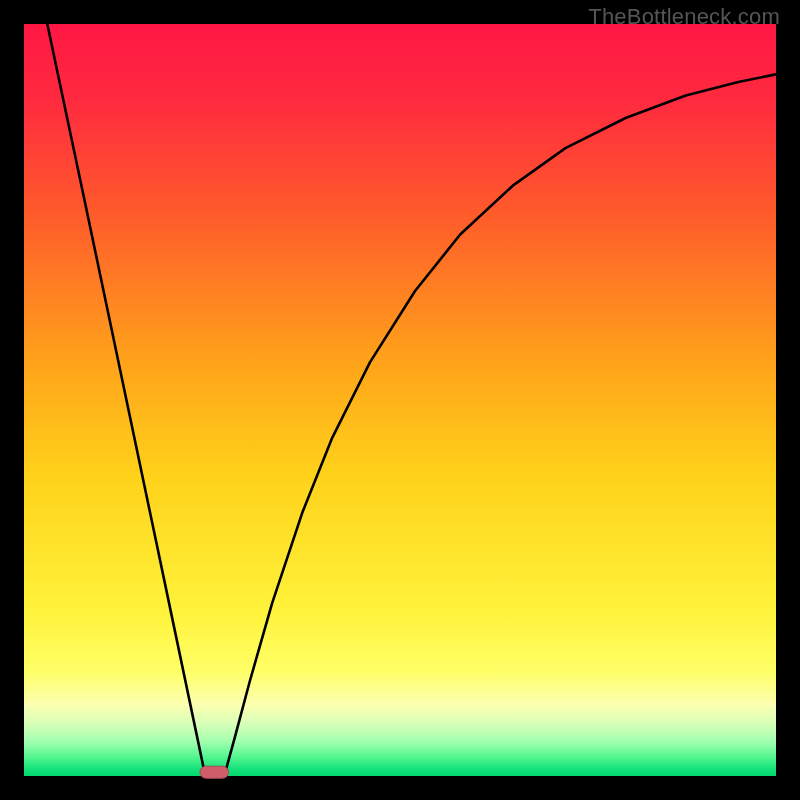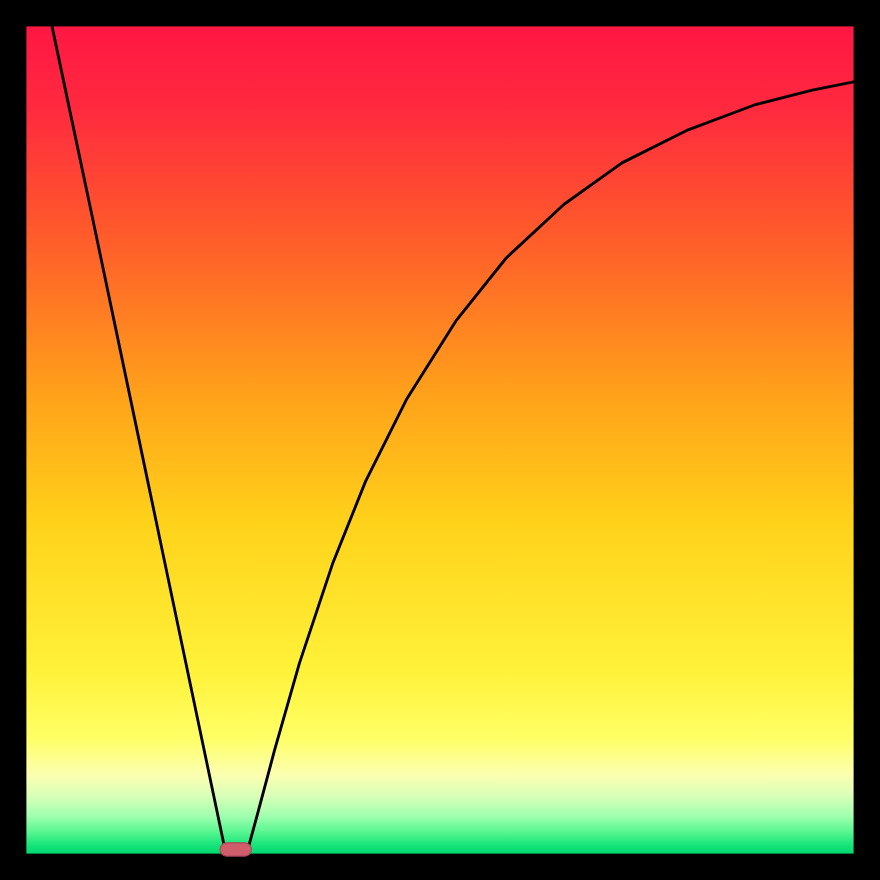--- a/index.html
+++ b/index.html
@@ -27,20 +27,21 @@
     z-index: 30;
   }
   svg {
     display: block;
   }
 </style>
 </head>
 <body>
 
 <div class="wrap">
+  <div class="watermark">TheBottleneck.com</div>
 
   <svg id="chart-svg" width="800" height="800" viewBox="0 0 800 800">
     <defs>
       <linearGradient id="bg-grad" x1="0" y1="0" x2="0" y2="1">
           <stop offset="0%" stop-color="#ff1744"></stop>
           <stop offset="10%" stop-color="#ff2a3f"></stop>
           <stop offset="25%" stop-color="#ff5a2b"></stop>
           <stop offset="45%" stop-color="#ffa31a"></stop>
           <stop offset="60%" stop-color="#ffd21a"></stop>
           <stop offset="78%" stop-color="#fff23a"></stop>

